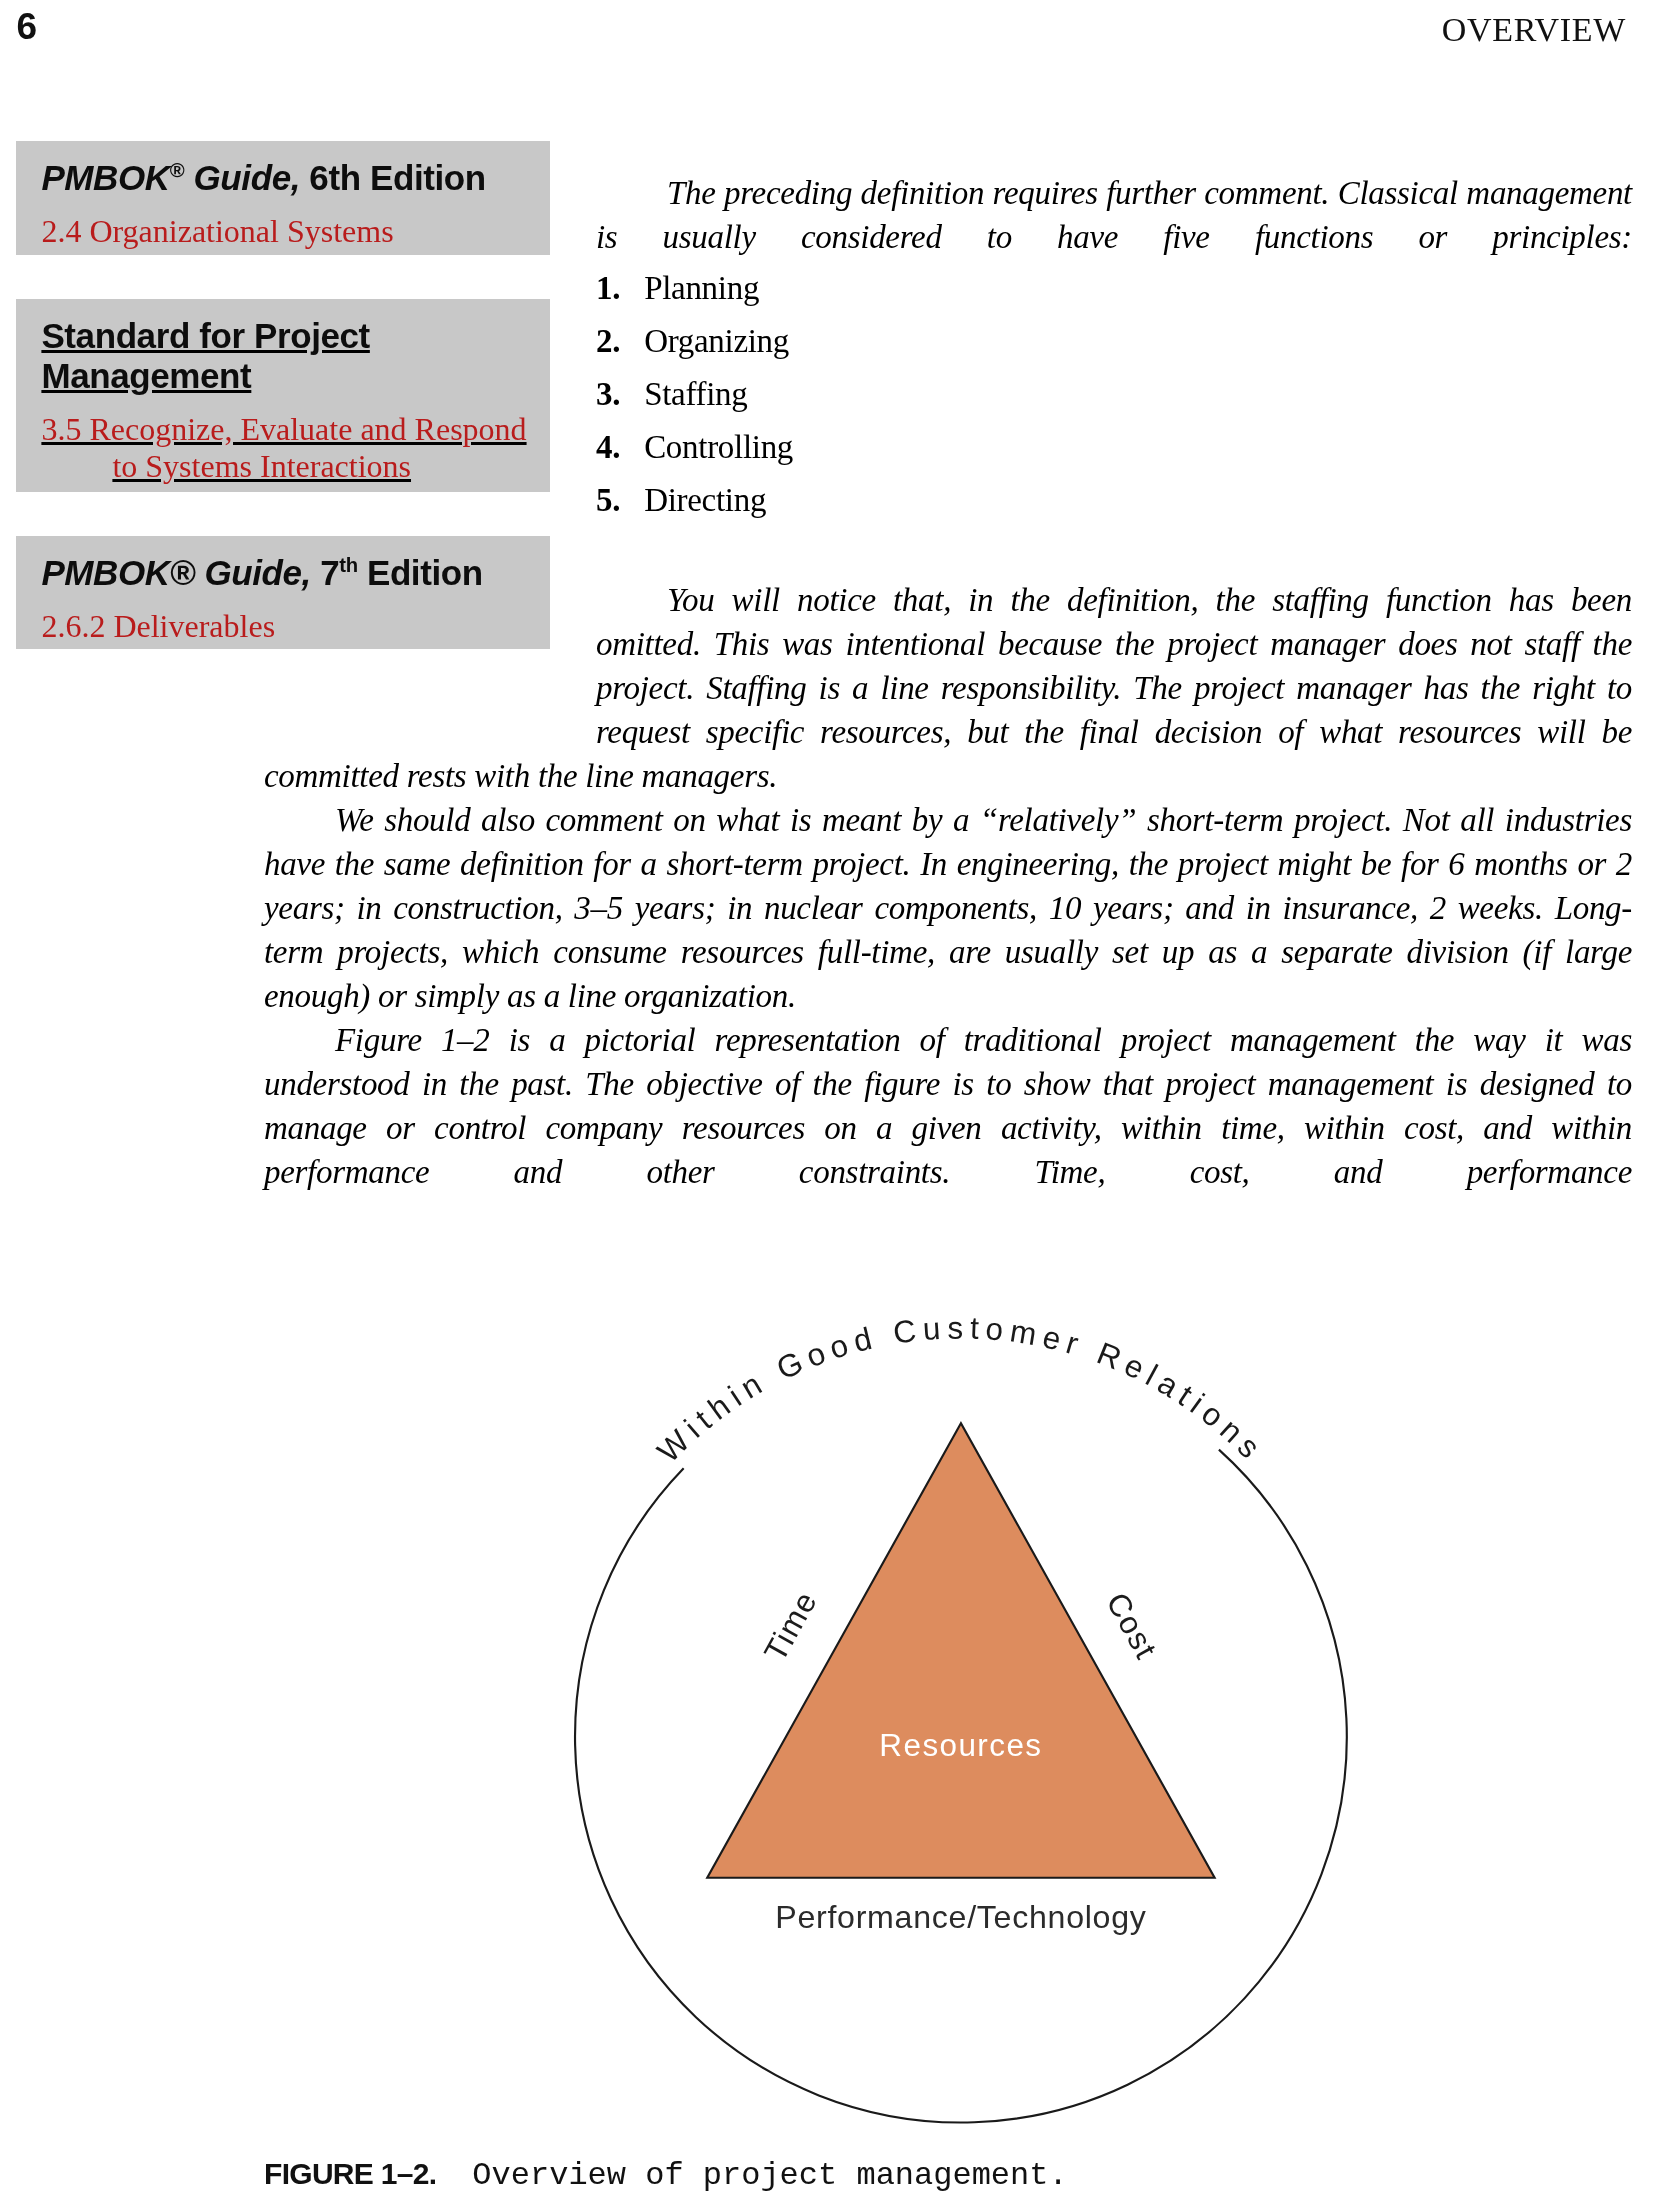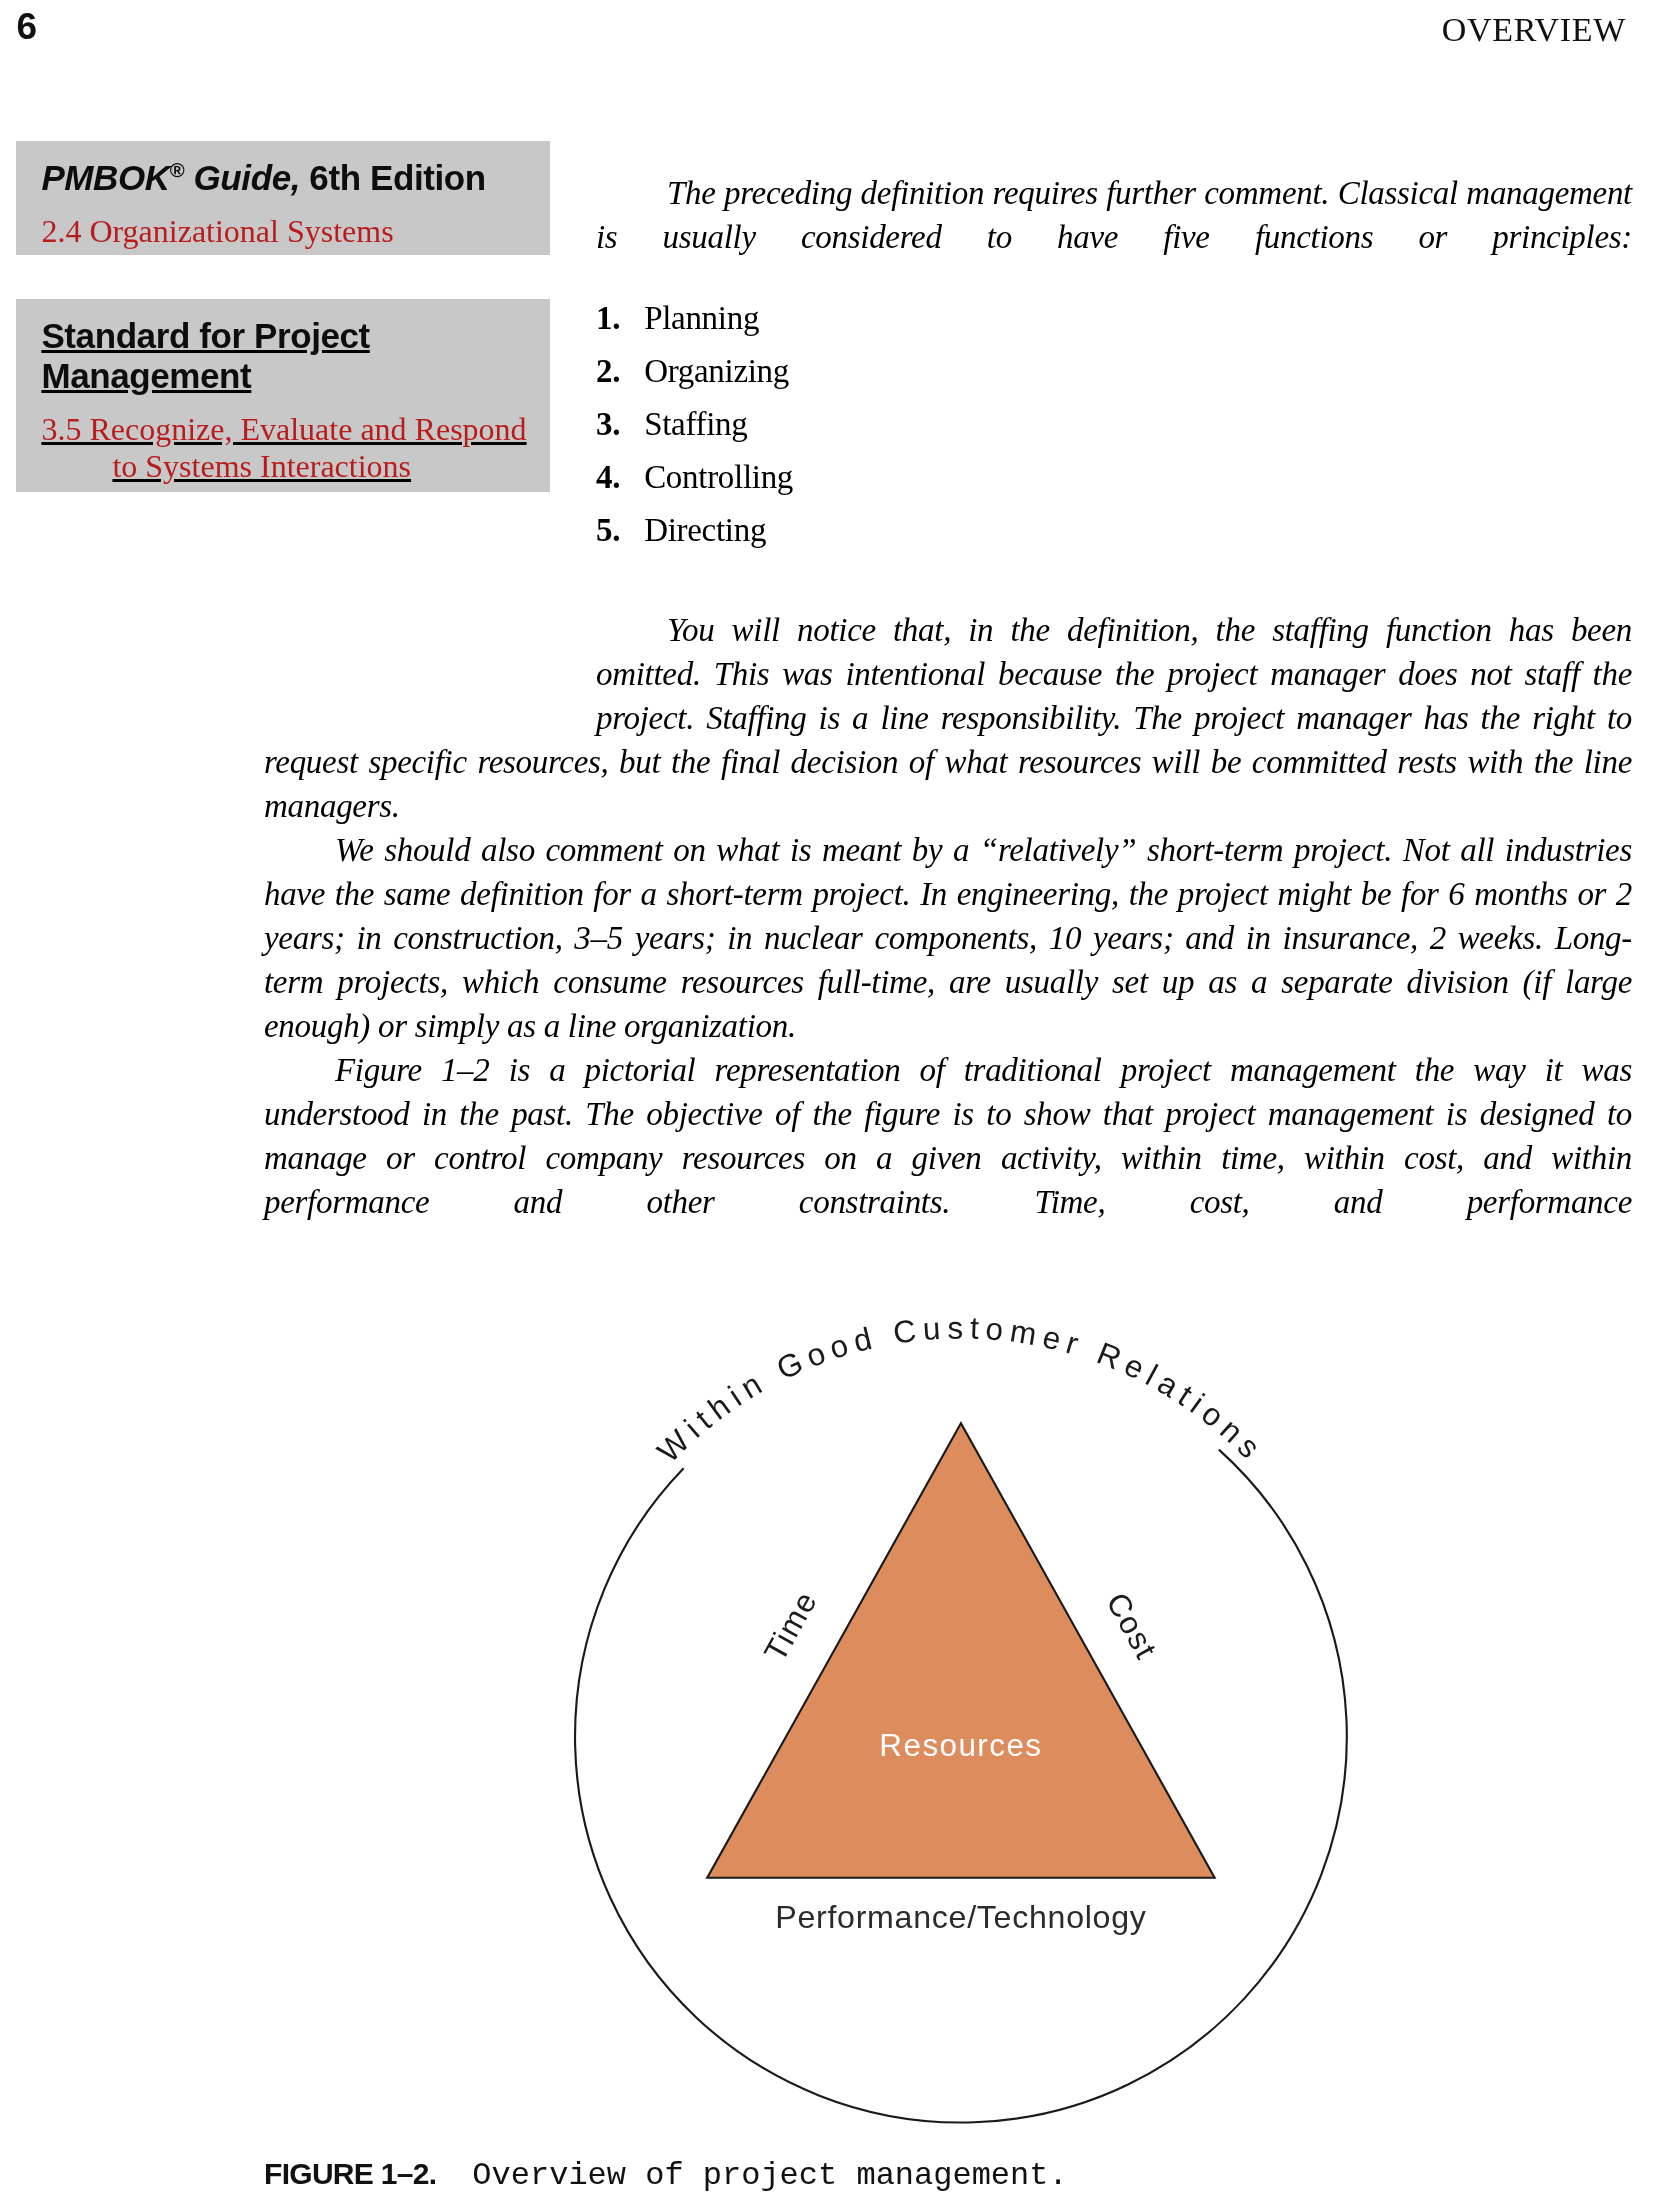--- a/index.html
+++ b/index.html
@@ -48,21 +48,21 @@
   
   #body-col {
     position:absolute; left:264px; top:171px; width:1368px;
     font-size:33px; line-height:44px; letter-spacing:-0.3px;
     text-align:justify;
   }
   #wrap-float { float:left; width:332px; height:551px; }
   #body-col p { margin:0; text-indent:71px;font-style:italic; }
   .force-just { text-align-last:justify; }
   #func-list {
-    margin:33px 0 51px 0; padding:0; list-style:none;
+    margin:3px 0 51px 0; padding:0; list-style:none;
   }
   #func-list .li-row { line-height:53px; text-indent:0; }
   #func-list .li-num { font-weight:bold; }
   #func-list .li-label { margin-left:24px; }
   
   #figure-wrap { position:absolute; left:500px; top:1286px; width:929px; height:929px; }
   #figure-wrap svg { display:block; }
   .fig-sans { font-family:"Liberation Sans", sans-serif; }
   
   #caption {
@@ -90,20 +90,24 @@
   </div>
 
   <div id="side-box-2" class="side-box">
     <div class="box-title">Standard for Project Management</div>
     <div class="box-sub">
       <div class="sub-line1">3.5 Recognize, Evaluate and Respond</div>
       <div class="sub-line2">to Systems Interactions</div>
     </div>
   </div>
 
+  <div id="side-box-3" class="side-box">
+    <div class="box-title"><span class="it">PMBOK® Guide,</span><span> 7</span><sup>th</sup><span> Edition</span></div>
+    <div class="box-sub">2.6.2 Deliverables</div>
+  </div>
 
   <div id="body-col">
     <div id="wrap-float"></div>
     <p class="force-just">The preceding definition requires further comment. Classical management is usually considered to have five functions or principles:</p>
     <div id="func-list">
       <div class="li-row"><span class="li-num">1.</span><span class="li-label">Planning</span></div>
       <div class="li-row"><span class="li-num">2.</span><span class="li-label">Organizing</span></div>
       <div class="li-row"><span class="li-num">3.</span><span class="li-label">Staffing</span></div>
       <div class="li-row"><span class="li-num">4.</span><span class="li-label">Controlling</span></div>
       <div class="li-row"><span class="li-num">5.</span><span class="li-label">Directing</span></div>

